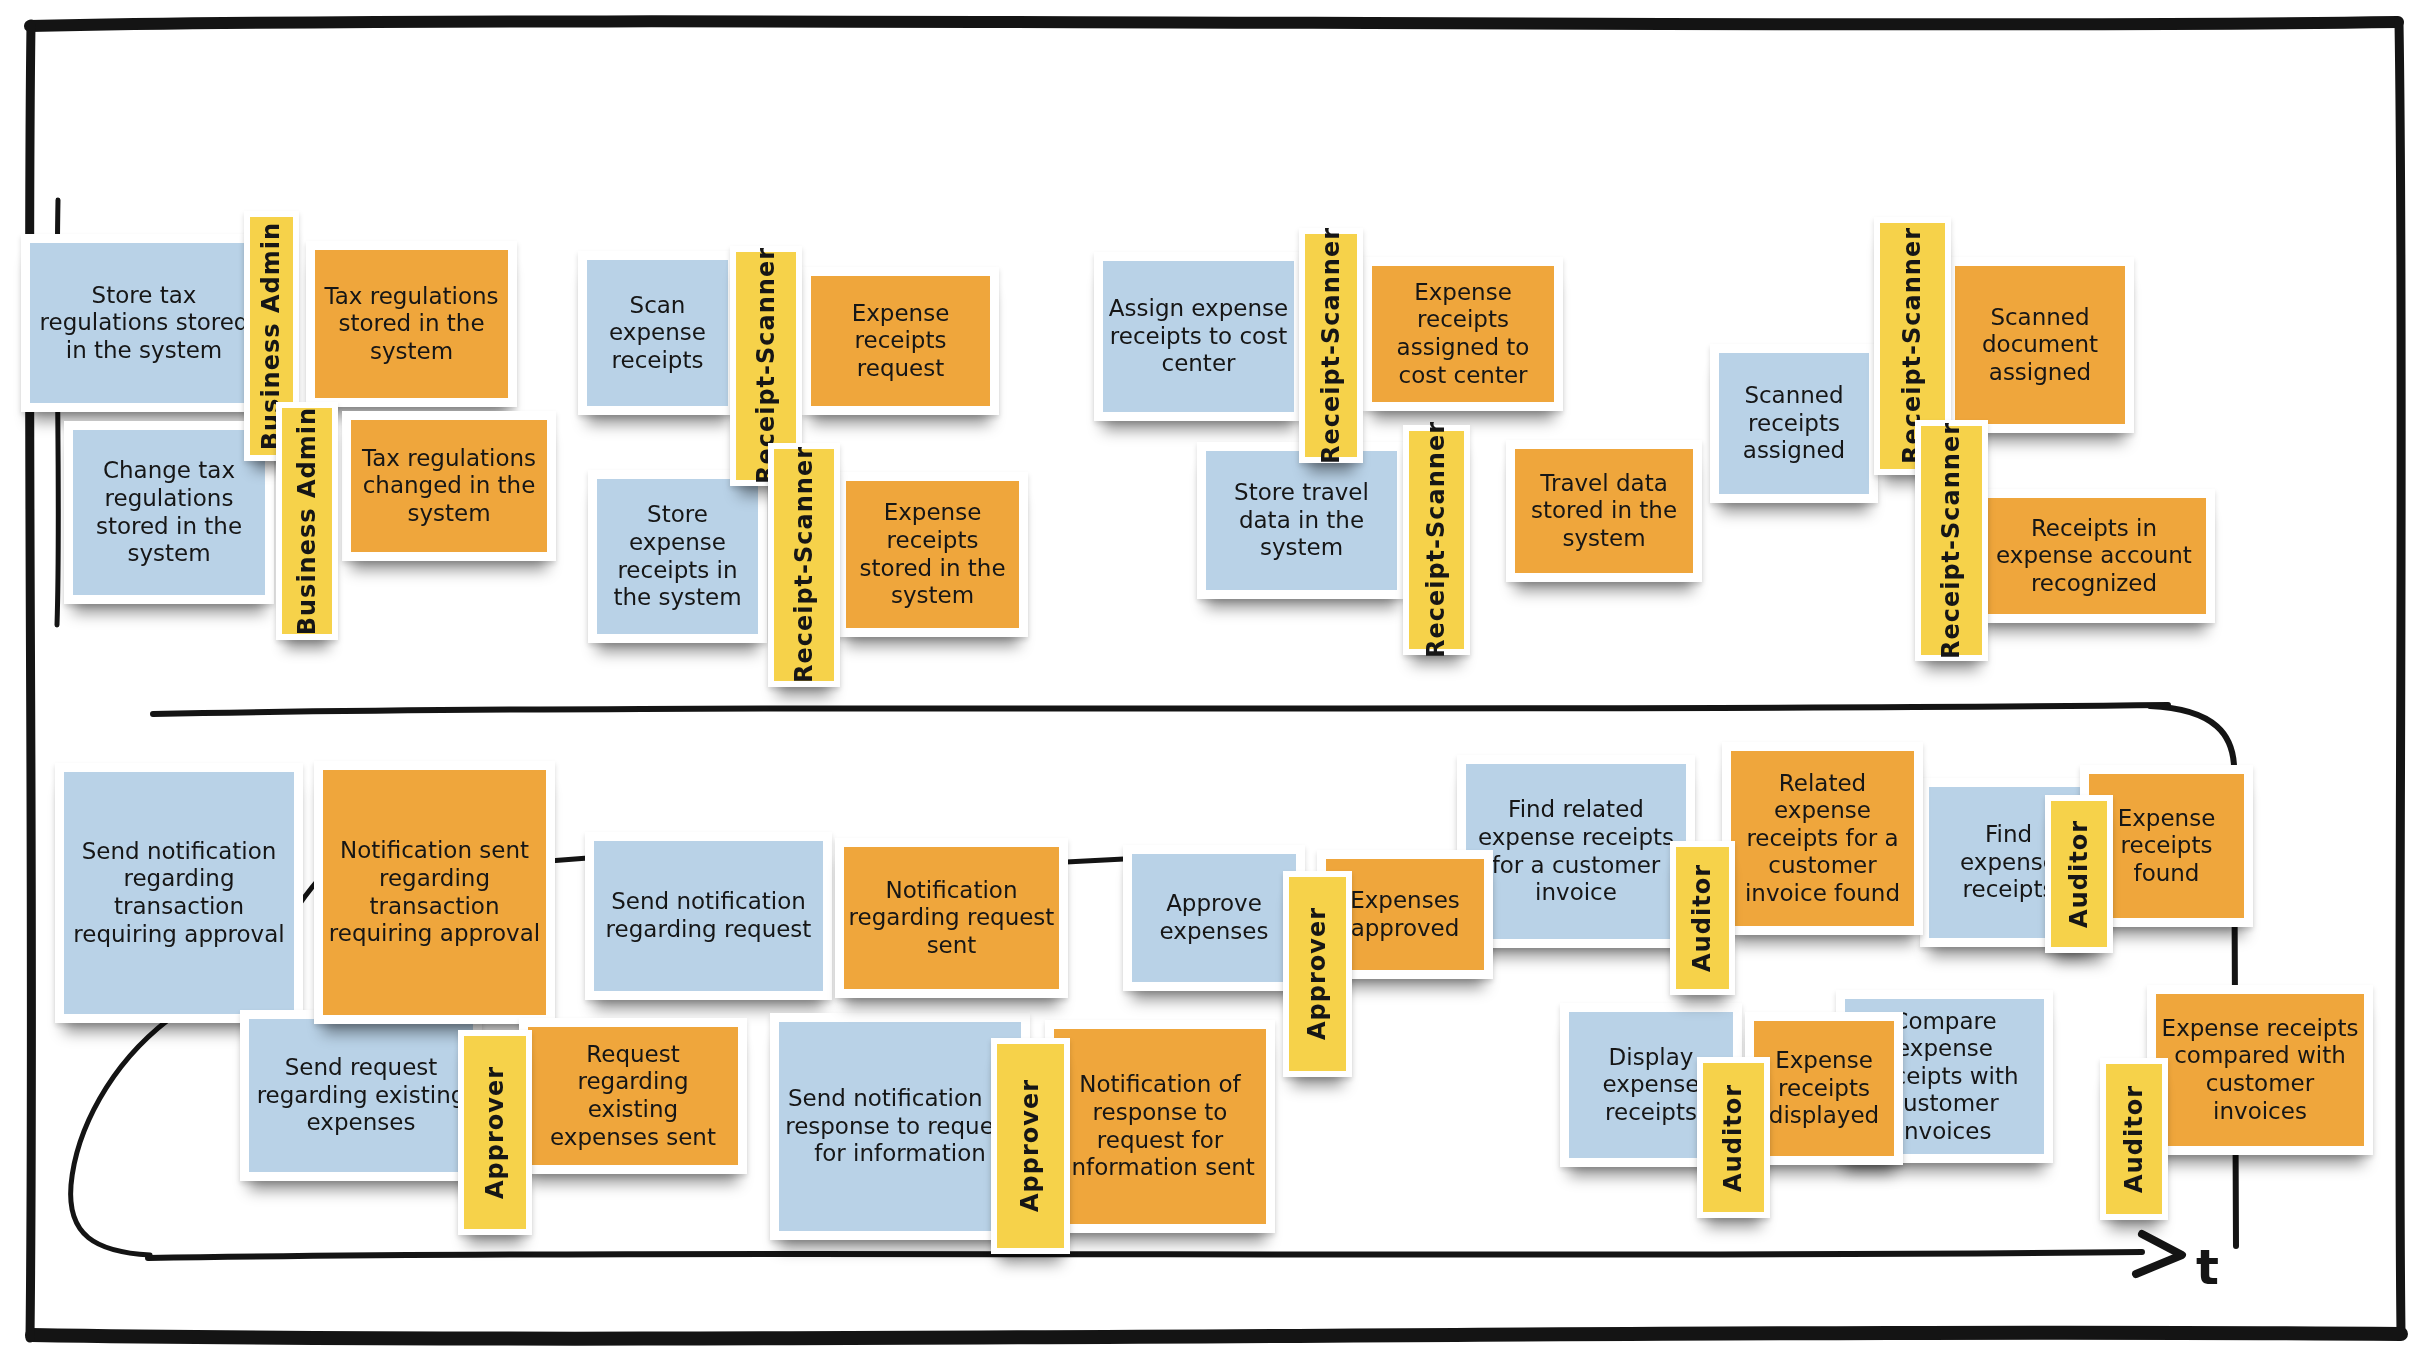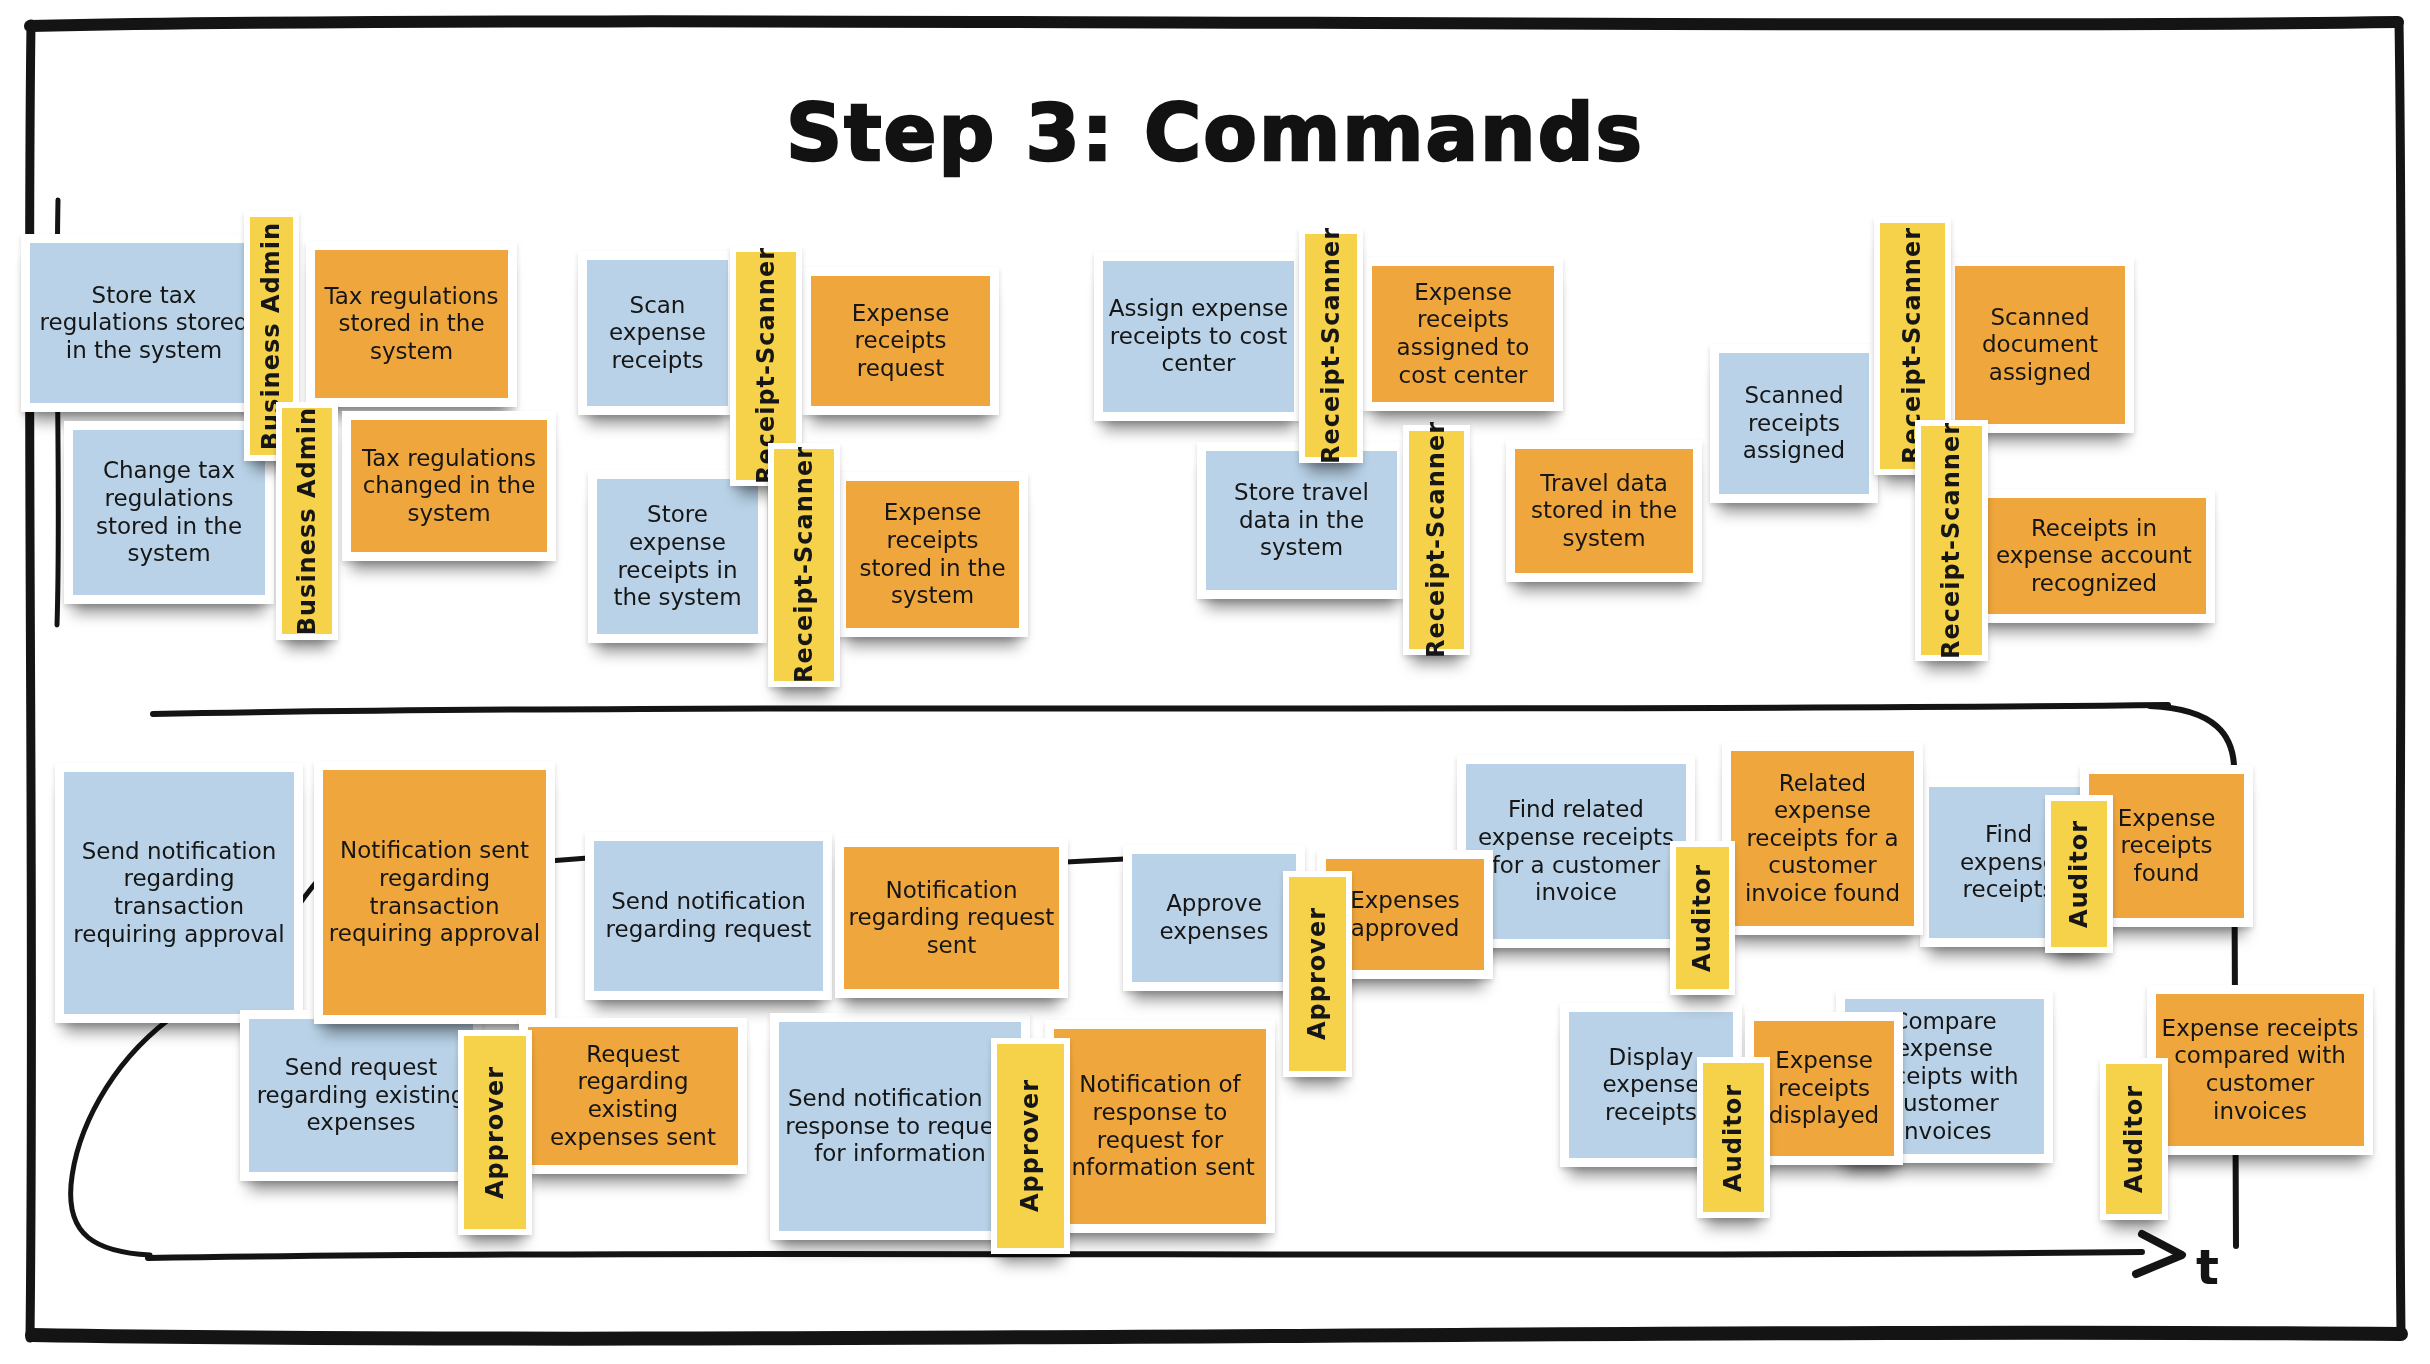--- a/index.html
+++ b/index.html
@@ -54,21 +54,20 @@
     <path d="M2142,1234 L2182,1255 L2136,1274" stroke="#141414" stroke-width="8" fill="none" stroke-linecap="round" stroke-linejoin="round"></path>
     <text x="2196" y="1284" font-size="48" class="axis-label" fill="#141414">t</text>
 
     <path d="M168,1020 C110,1065 76,1130 71,1185 C67,1235 95,1252 150,1255" stroke="#141414" stroke-width="5" fill="none" stroke-linecap="round"></path>
 
     <path d="M298,906 C308,892 314,884 322,876" stroke="#141414" stroke-width="5" fill="none" stroke-linecap="round"></path>
     <path d="M549,861 L588,858" stroke="#141414" stroke-width="5" fill="none" stroke-linecap="round"></path>
     <path d="M1066,862 L1124,859" stroke="#141414" stroke-width="5" fill="none" stroke-linecap="round"></path>
   </svg>
 
-  <div class="title">Step 3: Commands</div>
 
   <div id="notes-layer">
       <div class="card command" style="left: 21px; top: 234px; width: 222px; height: 178px; padding-left: 24px;">
         <div class="inner">
           <span>Store tax regulations stored in the system</span>
         </div>
       </div>
       <div class="card actor" style="left: 244px; top: 211px; width: 55px; height: 250px;">
         <div class="inner">
           <span>Business Admin</span>

